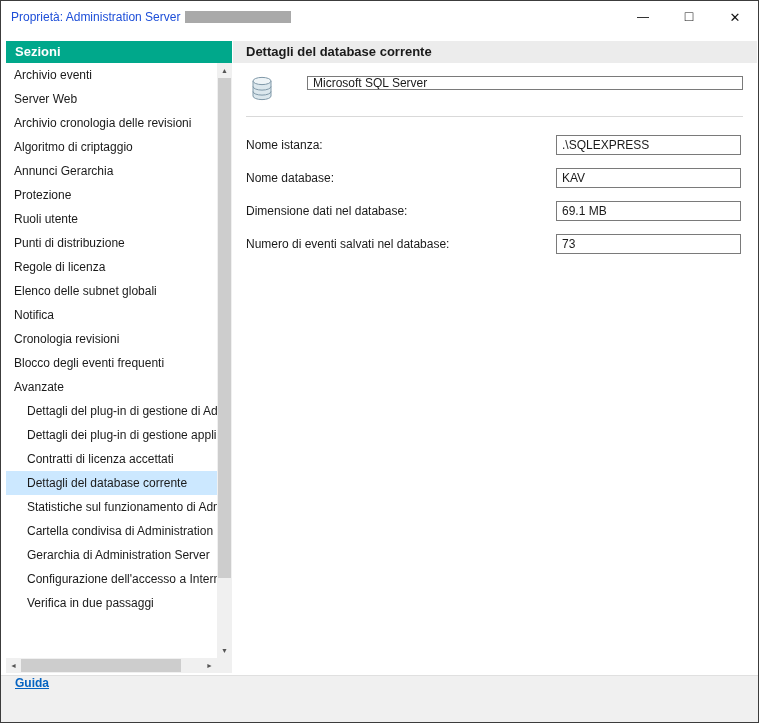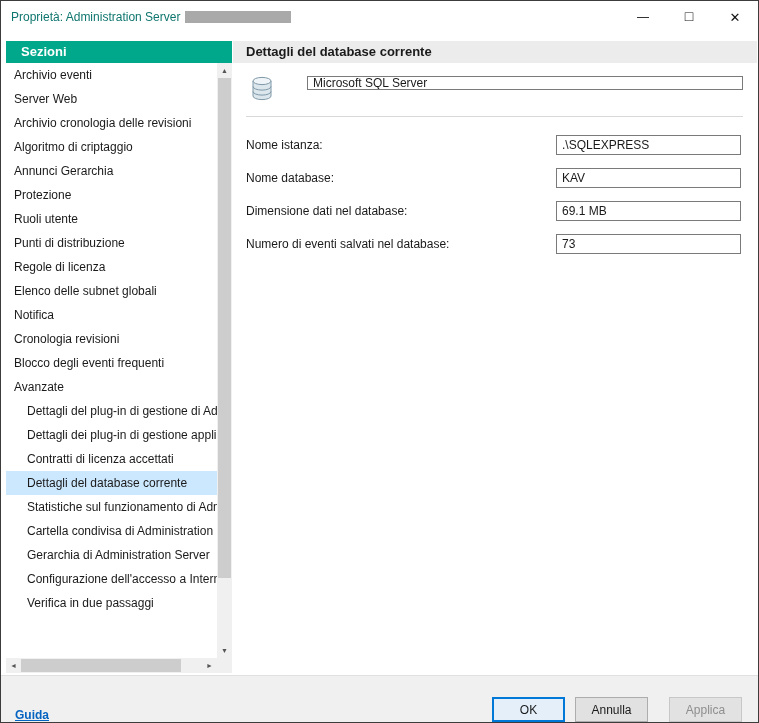--- a/index.html
+++ b/index.html
@@ -5,32 +5,32 @@
   * { margin:0; padding:0; box-sizing:border-box; }
   html,body { width:759px; height:723px; background:#ffffff; }
   body { font-family:"Liberation Sans","DejaVu Sans",sans-serif; font-size:12px; color:#1a1a1a; }
 
   .window { position:absolute; left:0; top:0; width:759px; height:723px;
             background:#ffffff; border:1px solid #3c3c3c; overflow:hidden; }
 
   
   .titlebar { position:absolute; left:0; top:0; right:0; height:32px; background:#ffffff;
               display:flex; align-items:center; }
-  .titlebar .title { margin-left:10px; font-size:12px; color:#0f766e; display:flex; align-items:center; white-space:nowrap; }
+  .titlebar .title { margin-left:10px; font-size:12px; color:#1d4ed8; display:flex; align-items:center; white-space:nowrap; }
   .redacted { display:inline-block; width:106px; height:12px; background:#a9a9a9; margin-left:5px; }
   .win-controls { margin-left:auto; display:flex; height:100%; }
   .ctrl { width:46px; height:100%; display:flex; align-items:center; justify-content:center;
           font-size:12px; color:#111; cursor:default; }
   .ctrl .glyph { line-height:1; }
   .ctrl.max .glyph { font-size:14px; margin-top:-2px; }
   .ctrl.close .glyph { font-size:13px; }
 
   
   .sidebar-header { position:absolute; left:5px; top:40px; width:226px; height:22px;
-                    color:#fff; font-weight:bold; font-size:13px; line-height:22px; padding-left:15px; }
+                    color:#fff; font-weight:bold; font-size:13px; line-height:22px; padding-left:9px; }
   .main-header { position:absolute; left:232px; top:40px; right:1px; height:22px;
                  background:#ececec; font-weight:bold; font-size:13px; line-height:22px;
                  padding-left:13px; color:#1a1a1a; }
 
   
   .sidebar { position:absolute; left:5px; top:62px; width:226px; height:610px; background:#fff; }
   .sidebar-items { position:absolute; left:0; top:0; right:15px; bottom:15px; overflow:hidden; }
   .sidebar-item { height:24px; line-height:24px; font-size:12px; padding-left:8px;
                   white-space:nowrap; overflow:hidden; cursor:default; }
   .sidebar-item.indented { padding-left:21px; }
@@ -61,21 +61,21 @@
   .sep { position:absolute; left:13px; right:14px; top:53px; border-top:1px solid #d9d9d9; }
   .form { position:absolute; left:13px; right:16px; top:72px; }
   .form-row { position:relative; height:33px; }
   .form-label { font-size:12px; line-height:20px; }
   .form-value { position:absolute; right:0; top:0; width:185px; height:20px;
                 border:1px solid #7a7a7a; background:#fff; font-size:12px;
                 line-height:18px; padding:0 5px; white-space:nowrap; overflow:hidden; }
 
   
   .footer { position:absolute; left:0; right:0; bottom:0; height:47px; background:#f0f0f0;
-            border-top:1px solid #e0e0e0; display:flex; align-items:flex-end; }
+            border-top:1px solid #e0e0e0; display:flex; align-items:flex-start; }
   .help-link { margin-left:14px; font-size:12px; font-weight:bold; text-decoration:underline; cursor:pointer; }
   .btns { margin-left:auto; display:flex; align-items:center; padding-right:16px; }
   .btn { width:73px; height:25px; display:flex; align-items:center; justify-content:center;
          font-size:12px; font-family:inherit; cursor:default; }
   .btn.ok { background:#e4effa; border:2px solid #0078d7; }
   .btn.cancel { background:#e1e1e1; border:1px solid #adadad; margin-left:10px; }
   .btn.apply { background:#e2e2e2; border:1px solid #c7c7c7; color:#8e8e8e; margin-left:21px; }
 </style>
 </head>
 <body>
@@ -170,20 +170,15 @@
         </div>
         <div class="form-row">
           <div class="form-label">Numero di eventi salvati nel database:</div>
           <div class="form-value">73</div>
         </div>
       </div>
   </div>
 
   <div class="footer">
     <a class="help-link" style="color: rgb(5, 99, 193);">Guida</a>
-    <div class="btns">
-      <div class="btn ok">OK</div>
-      <div class="btn cancel">Annulla</div>
-      <div class="btn apply">Applica</div>
-    </div>
   </div>
 
 </div>
 
 </body></html>

